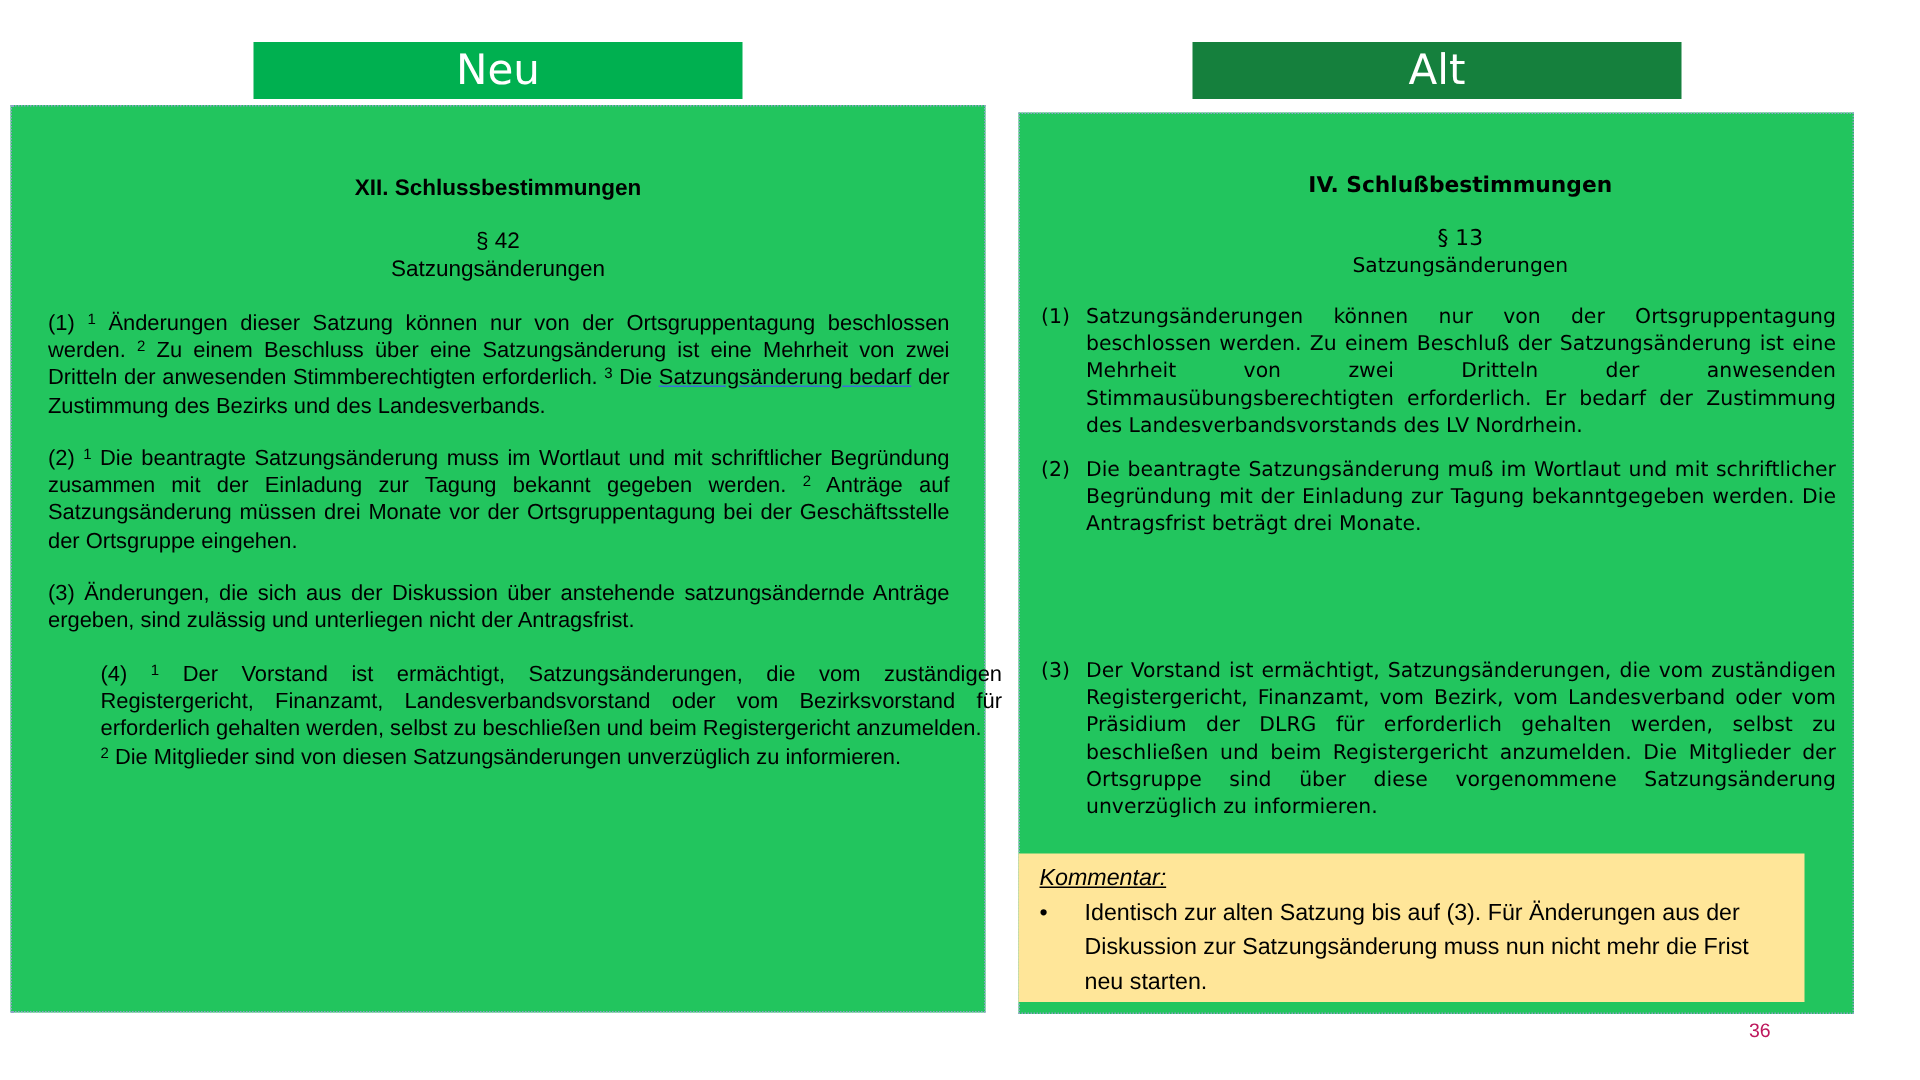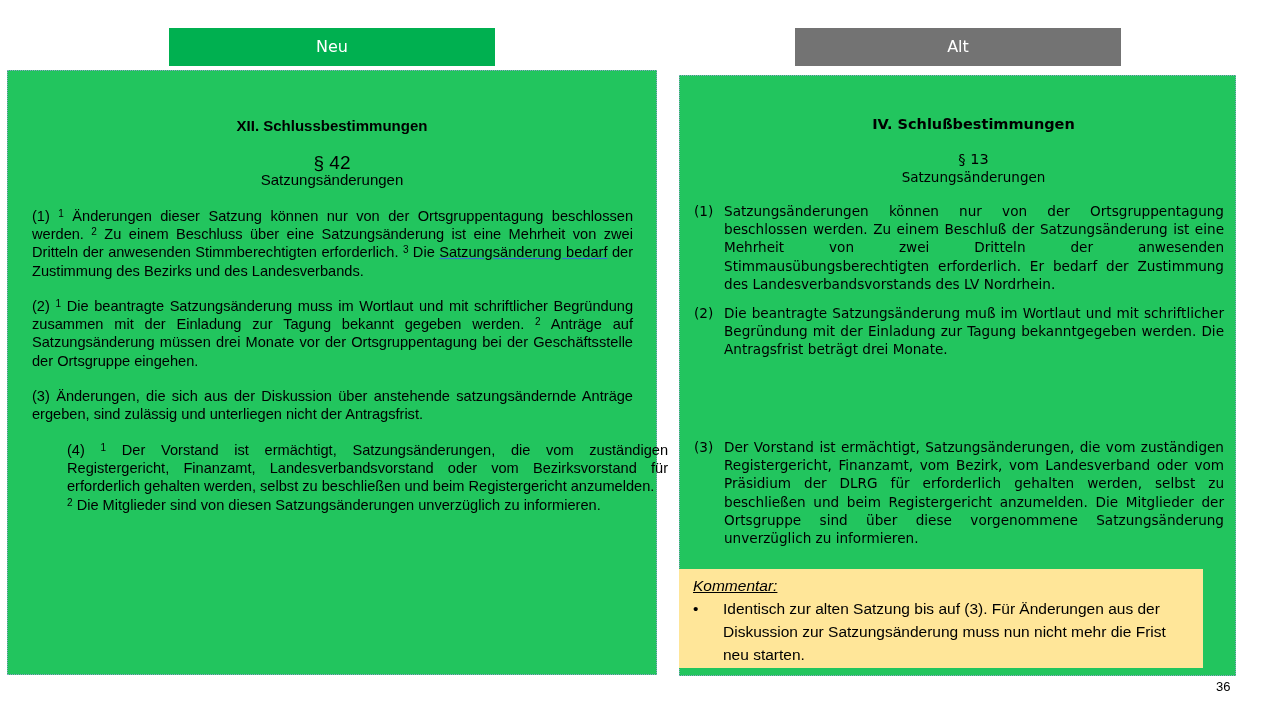--- a/index.html
+++ b/index.html
@@ -4,35 +4,35 @@
 <style>
   html, body { margin: 0; padding: 0; }
   body {
     width: 1280px; height: 720px; position: relative; overflow: hidden;
     background: #ffffff;
     font-family: "Liberation Sans", sans-serif;
     color: #000;
   }
   .label-bar {
     position: absolute; height: 38px;
-    color: #fff; font-size: 16px; text-align: center; line-height: 38px;
+    color: #fff; font-size: 28px; text-align: center; line-height: 38px;
     font-family: "DejaVu Sans", sans-serif;
   }
   #neu-bar { left: 169px; top: 28px; width: 326px; background: #00b050; }
-  #alt-bar { left: 795px; top: 28px; width: 326px; background: #737373; }
+  #alt-bar { left: 795px; top: 28px; width: 326px; background: #15803d; }
 
   .panel {
     position: absolute; border: 1px dotted #8fa2c8; background: #22c55e; box-sizing: border-box;
   }
   #panel-new { left: 7px; top: 70px; width: 650px; height: 605px; }
   #panel-old { left: 679px; top: 75px; width: 557px; height: 601px; }
 
   .new-heading { position: absolute; left: 0; width: 100%; text-align: center; }
   #new-title { top: 46px; font-size: 15px; font-weight: bold; }
-  #new-para-num { top: 81px; font-size: 19px; }
+  #new-para-num { top: 81px; font-size: 15px; }
   #new-para-title { top: 100px; font-size: 15px; }
 
   .new-text {
     position: absolute; left: 24px; width: 601px;
     font-size: 14.6px; line-height: 18.2px; text-align: justify;
   }
   .new-text sup { font-size: 10px; vertical-align: 4px; line-height: 0; }
   #new-s1 { top: 136px; }
   #new-s2 { top: 226px; }
   #new-s3 { top: 316px; }
@@ -58,21 +58,21 @@
   #comment-box {
     position: absolute; left: 679px; top: 569px; width: 524px; height: 99px;
     background: #ffe699; box-sizing: border-box; padding: 5px 14px;
     font-family: "Liberation Sans", sans-serif; font-size: 15.5px; line-height: 23px;
   }
   #comment-title { font-style: italic; text-decoration: underline; }
   .bullet-row { display: flex; }
   .bullet-row .bullet { width: 30px; flex: none; }
 
   #page-number {
-    position: absolute; left: 1216px; top: 679px; font-size: 13px; color: #000000;
+    position: absolute; left: 1166px; top: 679px; font-size: 13px; color: #be185d;
   }
 </style>
 </head>
 <body>
 
 <div id="neu-bar" class="label-bar">Neu</div>
 <div id="alt-bar" class="label-bar">Alt</div>
 
 <div id="panel-new" class="panel">
   <div id="new-title" class="new-heading">XII. Schlussbestimmungen</div>

